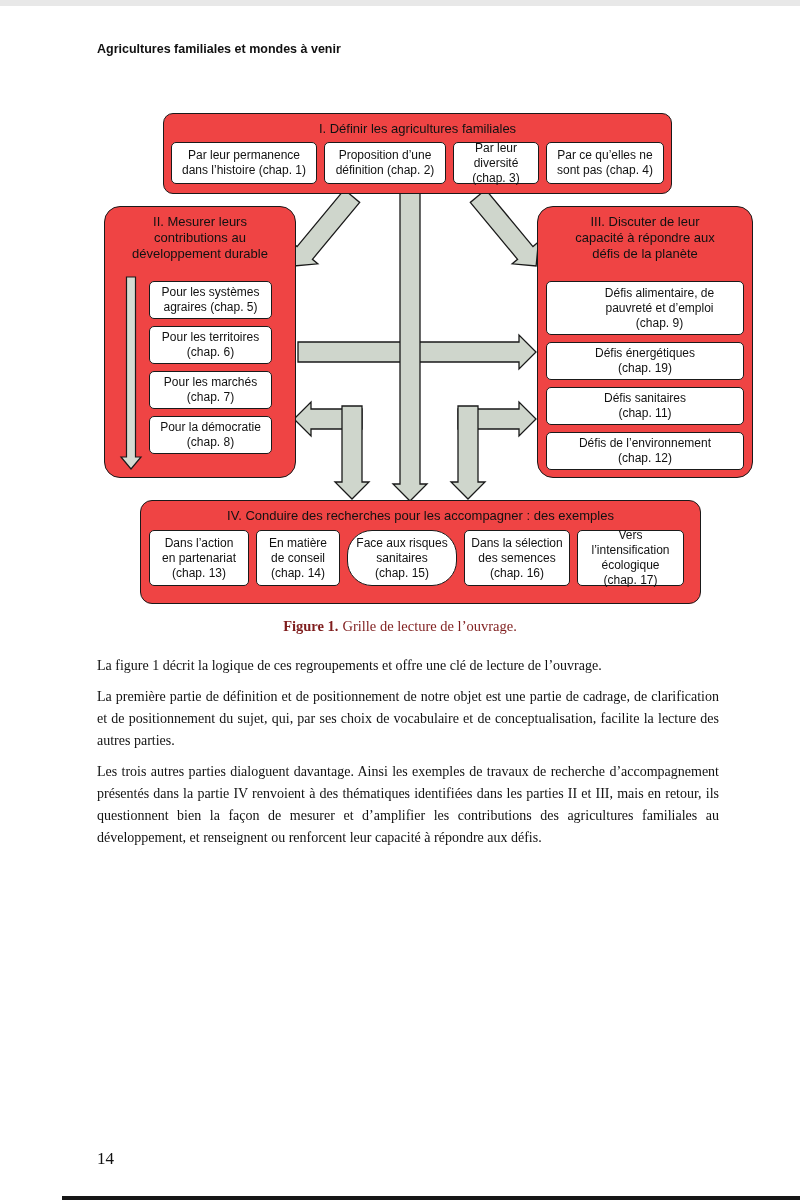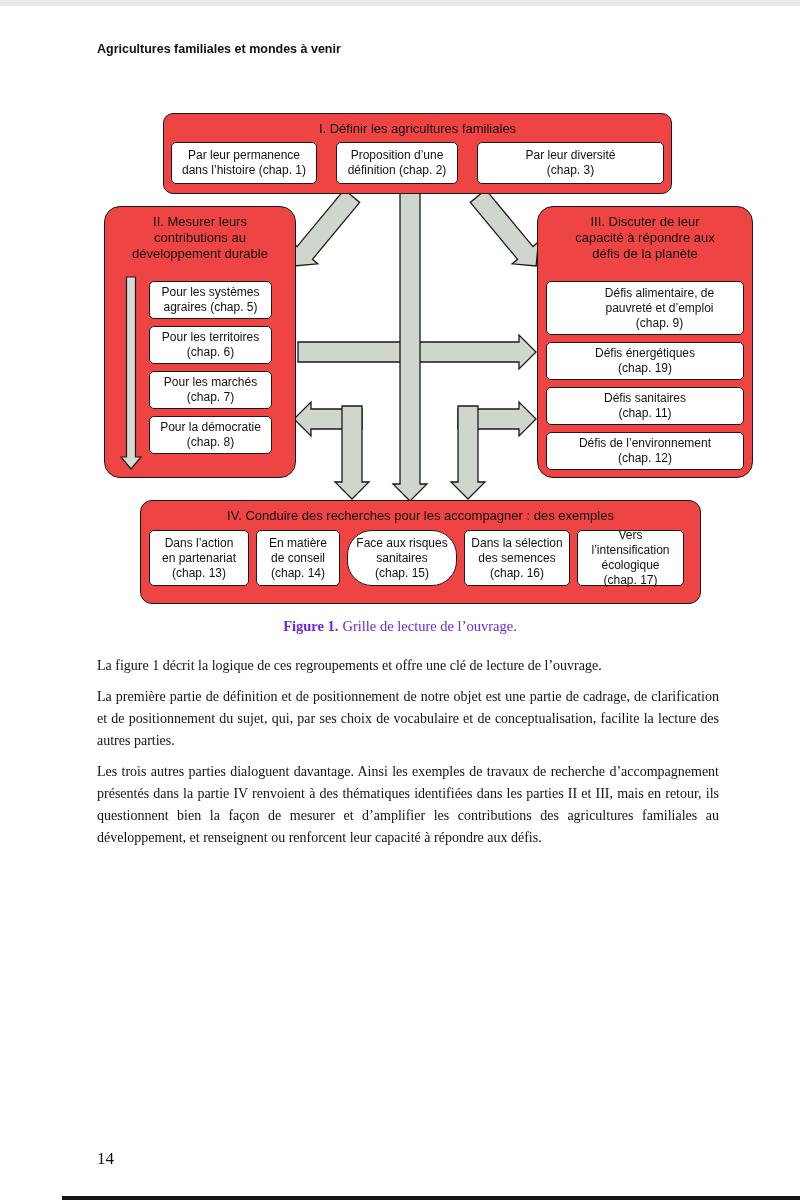--- a/index.html
+++ b/index.html
@@ -27,21 +27,21 @@
     padding-top:7px; white-space:pre-line;
   }
   .chap {
     box-sizing:border-box; background:#ffffff;
     border:1.3px solid #1a1a1a; border-radius:5px;
     display:flex; align-items:center; justify-content:center;
     text-align:center; font-size:12px; line-height:15px;
     white-space:pre-line; padding:2px 3px;
   }
   .box1 { left:163px; top:107px; width:509px; height:81px; border-radius:10px; }
-  .box1 .row { display:flex; gap:19px; padding:5px 7px 0 7px; }
+  .box1 .row { display:flex; gap:7px; padding:5px 7px 0 7px; }
   .box1 .chap { height:42px; }
   .b1c1 { flex:0 0 146px; } .b1c2 { flex:0 0 122px; }
   .b1c3 { flex:1 1 98px; }  .b1c4 { flex:0 0 118px; }
 
   .box2 { left:104px; top:200px; width:192px; height:272px; border-radius:16px; }
   .box2 .chaps { margin:19px 23px 0 44px; }
   .box2 .chap { min-height:38px; margin-bottom:7px; }
   .box2 .inner-arrow { position:absolute; left:6px; top:66px; }
 
   .box3 { left:537px; top:200px; width:216px; height:272px; border-radius:16px; }
@@ -51,21 +51,21 @@
 
   .box4 { left:140px; top:494px; width:561px; height:104px; border-radius:12px; }
   .box4 .row { display:flex; gap:7px; padding:6px 16px 0 8px; }
   .box4 .chap { height:56px; }
   .b4c1 { flex:0 0 100px; } .b4c2 { flex:0 0 84px; }
   .b4c3 { flex:0 0 110px;border-radius:25px; } .b4c4 { flex:0 0 106px; }
   .b4c5 { flex:1 1 120px; }
 
   .figure-caption {
     position:absolute; left:0; top:612px; width:800px;
-    text-align:center; font-size:14.5px; color:#6d28d9;
+    text-align:center; font-size:14.5px; color:#7f1d1d;
   }
   .figure-caption .cap-label { font-weight:bold; }
   .figure-caption .cap-text { margin-left:4px; }
 
   
   .body-text {
     position:absolute; left:97px; top:649px; width:622px;
     font-size:14px; line-height:22px; text-align:justify;
   }
   .body-text p { margin:0 0 9px 0; }
@@ -125,20 +125,22 @@
 
     <div class="group box1">
       <div class="group-title">I. Définir les agricultures familiales</div>
       <div class="row">
         <div class="chap b1c1">Par leur permanence
 dans l’histoire (chap. 1)</div>
         <div class="chap b1c2">Proposition d’une
 définition (chap. 2)</div>
         <div class="chap b1c3">Par leur diversité
 (chap. 3)</div>
+        <div class="chap b1c4">Par ce qu’elles ne
+sont pas (chap. 4)</div>
       </div>
     </div>
 
     <div class="group box2">
       <div class="group-title">II. Mesurer leurs
 contributions au
 développement durable</div>
       <svg class="inner-arrow" width="44" height="206" viewBox="0 0 44 206">
         <g transform="translate(20,4) rotate(90)">
           <polygon points="0,-4.5 180,-4.5 180,-10 192,0 180,10 180,4.5 0,4.5" fill="#d5dbd2" stroke="#1a1a1a" stroke-width="1.2"></polygon>

